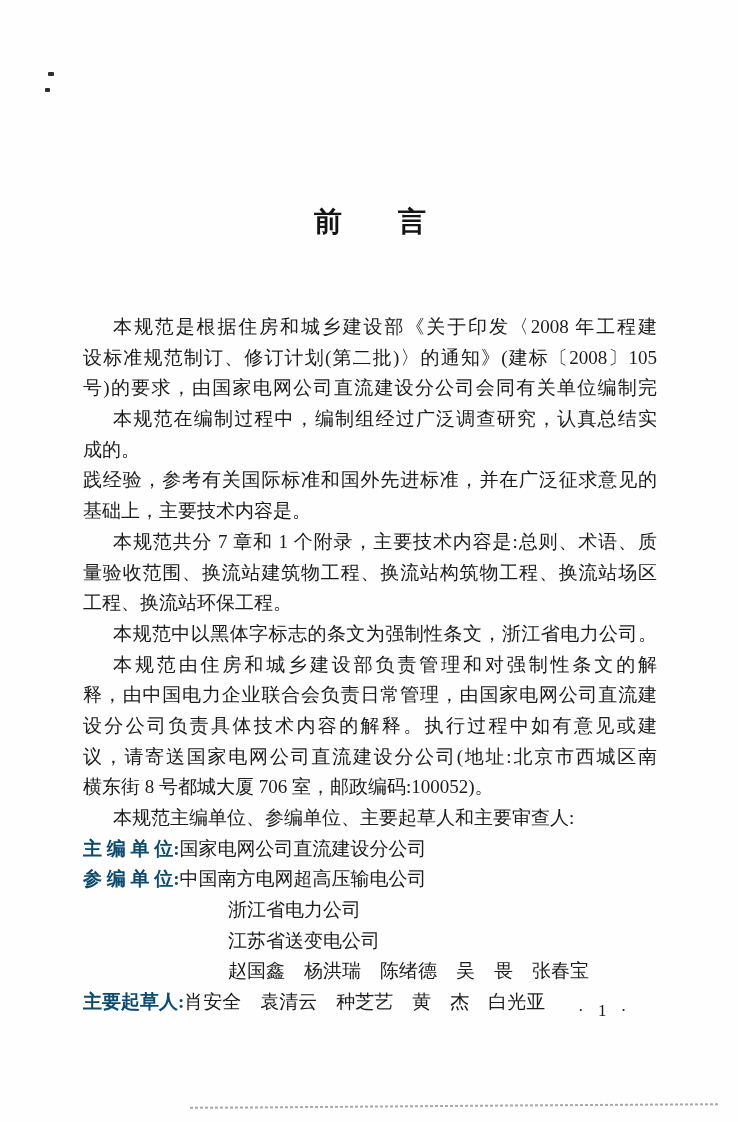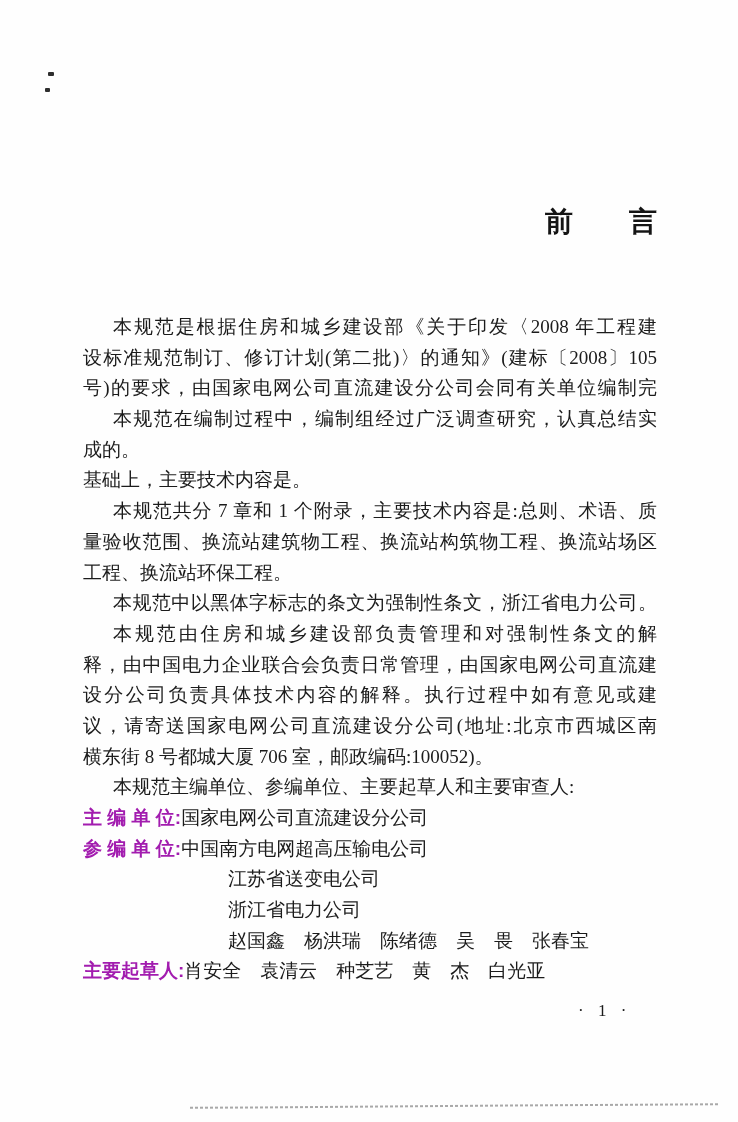--- a/index.html
+++ b/index.html
@@ -8,21 +8,21 @@
     background: #ffffff;
     position: relative;
     overflow: hidden;
     font-family: "Liberation Serif", serif;
     color: #1b1b1b;
   }
   .page { position: absolute; inset: 0; background: #fefefe; }
   .page-title {
     position: absolute;
     top: 184px; left: 83px; width: 574px;
-    text-align: right;
+    text-align: center;
     font-size: 28px;
     font-weight: bold;
     color: #141414;
   }
   .body-block {
     position: absolute;
     top: 312px; left: 83px; width: 574px;
     font-size: 19px;
   }
   .ln {
@@ -32,23 +32,23 @@
     white-space: nowrap;
   }
   .ln.fill {
     white-space: normal;
     text-align: justify;
     text-align-last: justify;
   }
   .ln.indent { text-indent: 30px; }
   .ln.cont { padding-left: 145px; }
   .lbl {
-    font-family: Liberation Sans, sans-serif;
+    font-family: Liberation Serif, serif;
     font-weight: bold;
-    color: #a21caf;
+    color: #0c4a6e;
     text-align: center;
   }
   .page-number {
     position: absolute;
     top: 1001px; left: 578px;
     font-size: 17px;
     letter-spacing: 5px;
     color: #1b1b1b;
   }
   .speck { position: absolute; background: #2e2e2e; border-radius: 1px; }
@@ -71,36 +71,37 @@
   <div class="speck speck-2"></div>
 
   <h1 class="page-title">前　　言</h1>
 
   <div class="body-block">
     <div class="ln indent fill">本规范是根据住房和城乡建设部《关于印发〈2008 年工程建</div>
     <div class="ln fill">设标准规范制订、修订计划(第二批)〉的通知》(建标〔2008〕105</div>
     <div class="ln fill">号)的要求，由国家电网公司直流建设分公司会同有关单位编制完</div>
     <div class="ln indent fill">本规范在编制过程中，编制组经过广泛调查研究，认真总结实</div>
     <div class="ln">成的。</div>
+    <div class="ln fill">践经验，参考有关国际标准和国外先进标准，并在广泛征求意见的</div>
     <div class="ln">基础上，主要技术内容是。</div>
     <div class="ln indent fill">本规范共分 7 章和 1 个附录，主要技术内容是:总则、术语、质</div>
     <div class="ln fill">量验收范围、换流站建筑物工程、换流站构筑物工程、换流站场区</div>
     <div class="ln">工程、换流站环保工程。</div>
     <div class="ln indent fill">本规范中以黑体字标志的条文为强制性条文，浙江省电力公司。</div>
     <div class="ln indent fill">本规范由住房和城乡建设部负责管理和对强制性条文的解</div>
     <div class="ln fill">释，由中国电力企业联合会负责日常管理，由国家电网公司直流建</div>
     <div class="ln fill">设分公司负责具体技术内容的解释。执行过程中如有意见或建</div>
     <div class="ln fill">议，请寄送国家电网公司直流建设分公司(地址:北京市西城区南</div>
     <div class="ln">横东街 8 号都城大厦 706 室，邮政编码:100052)。</div>
     <div class="ln indent">本规范主编单位、参编单位、主要起草人和主要审查人:</div>
 
     <div class="ln"><span class="lbl">主 编 单 位:</span><span>国家电网公司直流建设分公司</span></div>
     <div class="ln"><span class="lbl">参 编 单 位:</span><span>中国南方电网超高压输电公司</span></div>
+    <div class="ln cont">浙江省电力公司</div>
     <div class="ln cont">江苏省送变电公司</div>
-    <div class="ln cont">浙江省电力公司</div>
     <div class="ln cont">赵国鑫　杨洪瑞　陈绪德　吴　畏　张春宝</div>
     <div class="ln"><span class="lbl">主要起草人:</span><span>肖安全　袁清云　种芝艺　黄　杰　白光亚</span></div>
   </div>
 
   <div class="page-number">· 1 ·</div>
 
   <div class="scan-line"></div>
 </div>
 
 </body></html>

